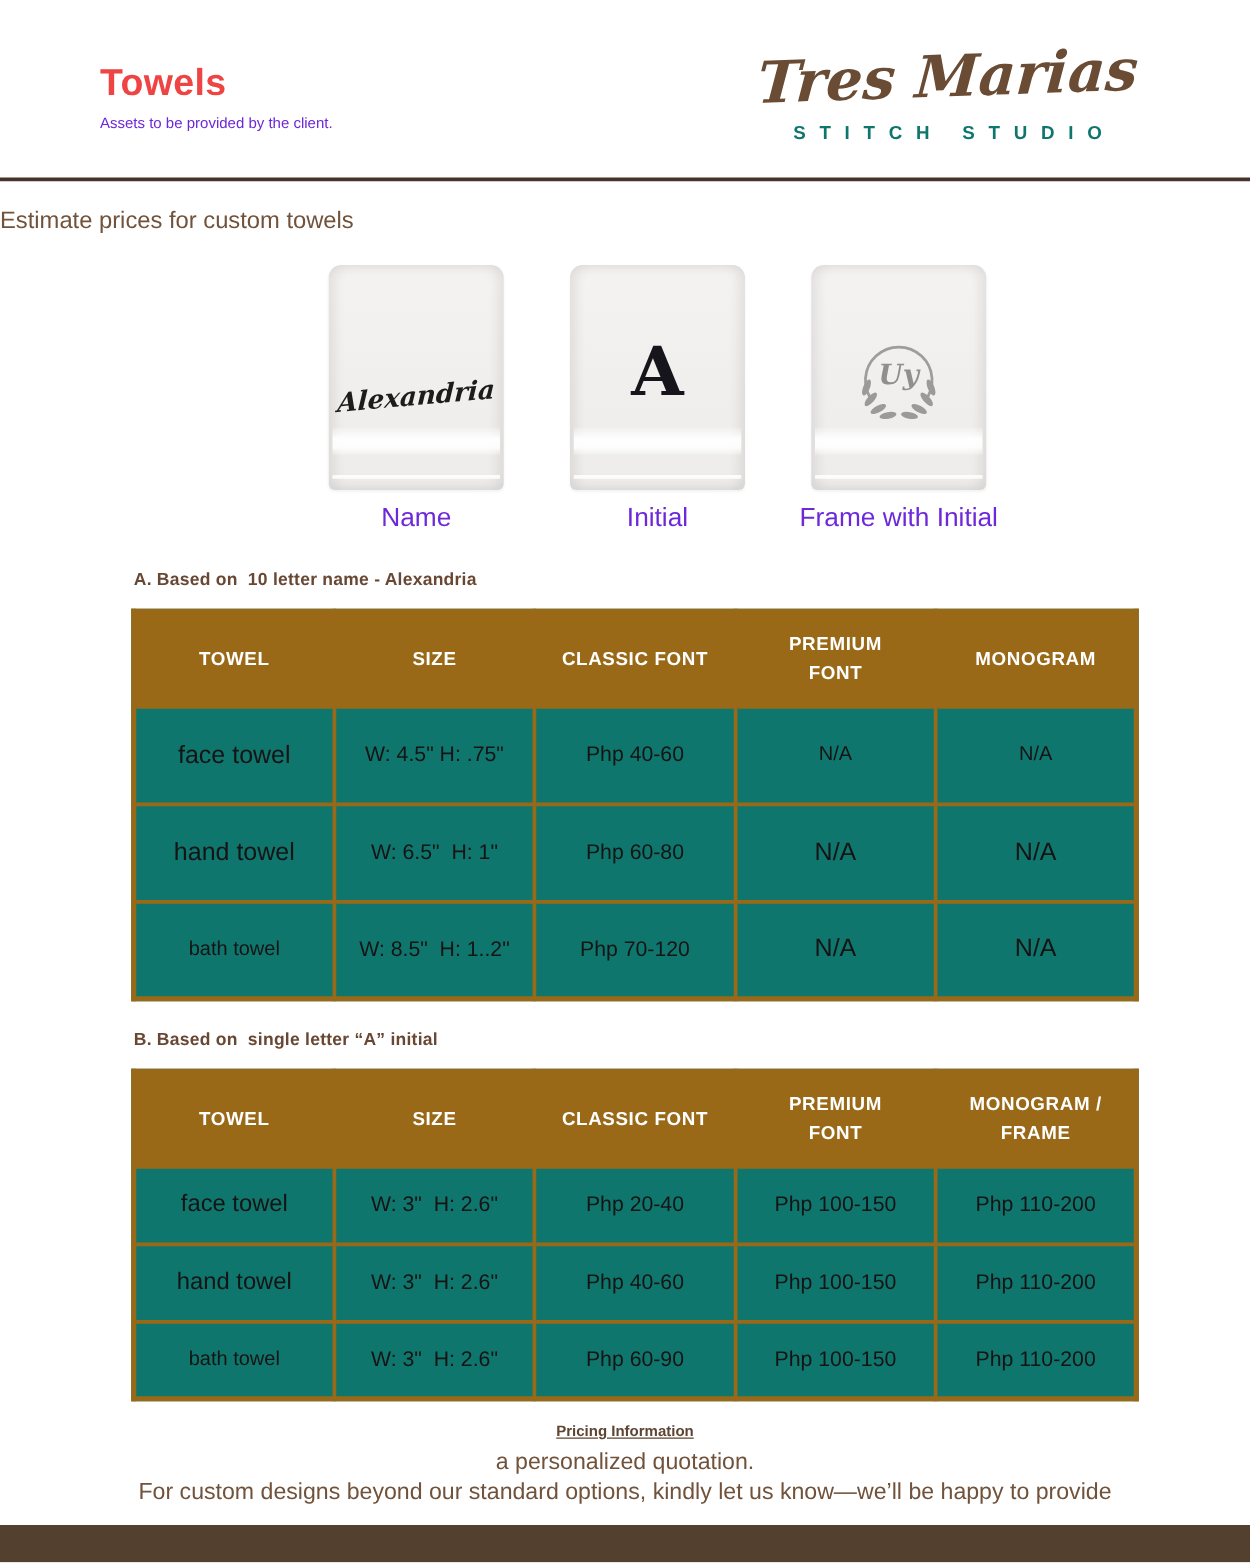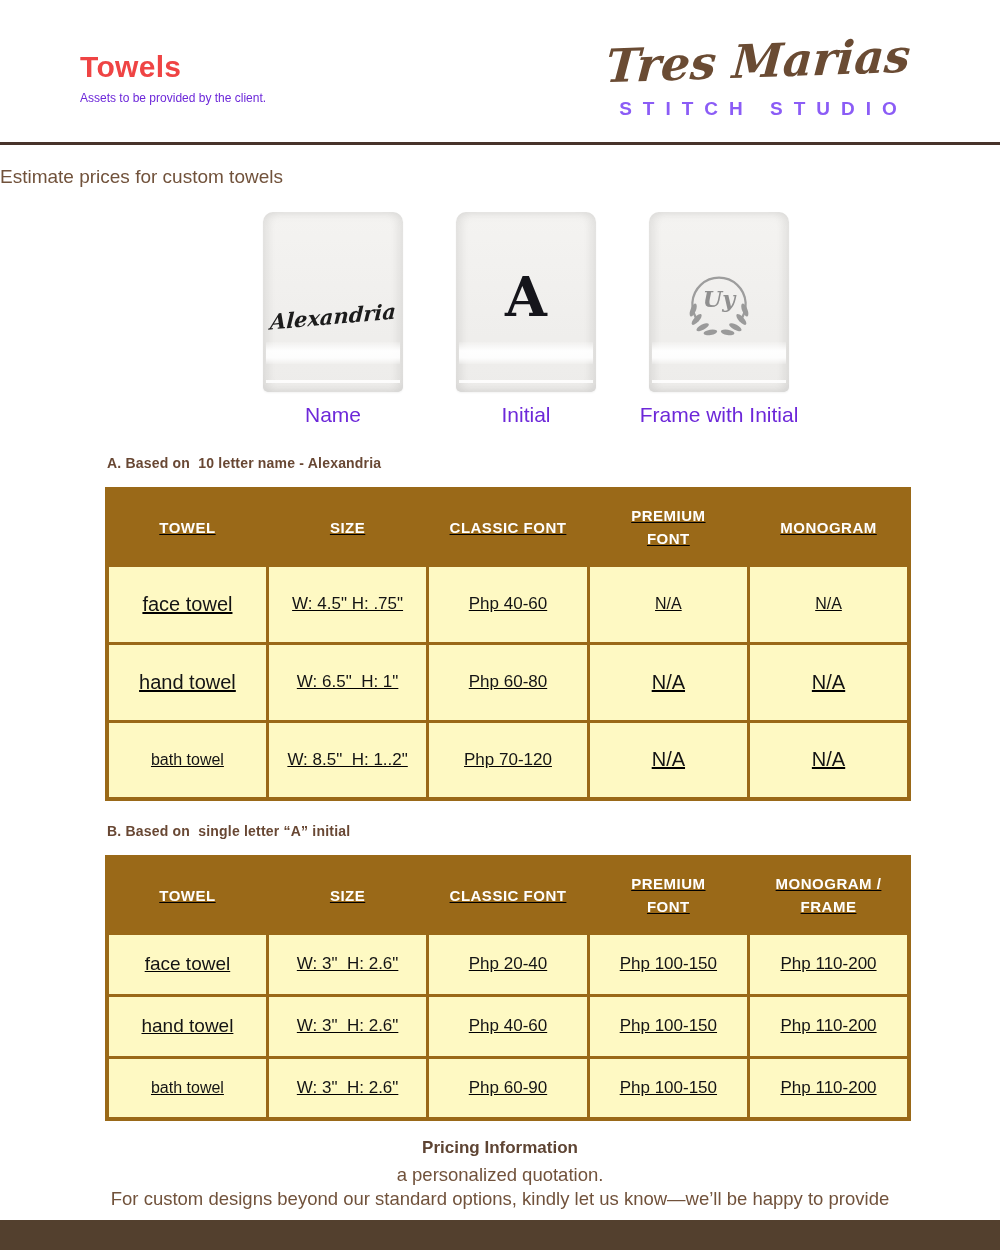--- a/index.html
+++ b/index.html
@@ -25,25 +25,25 @@
     font-style: italic;
     font-weight: 700;
     font-size: 46px;
     color: #6A4B33;
     display: inline-block;
     transform: rotate(-2deg) skewX(-6deg);
     white-space: nowrap;
   }
   .logo-sub {
     margin-top: 10px;
-    font-size: 19px;
+    font-size: 15px;
     font-weight: 700;
     letter-spacing: 11px;
     padding-left: 11px;
-    color: #8b5cf6;
+    color: #0f766e;
   }
 
   .top-divider { position: absolute; left: 0; top: 142px; width: 100%; height: 3px; background: #47332A; }
 
   
   .intro-line { position: absolute; left: 0; top: 166px; width: 100%; text-align: left; font-size: 19px; color: #71523B; }
 
   
   .samples-row {
     position: absolute; top: 212px; left: 0; width: 100%;
@@ -84,22 +84,21 @@
     position: absolute; left: 107px;
     font-size: 14px; font-weight: 700; color: #684733;
     white-space: pre-wrap; letter-spacing: 0.2px;
   }
   .heading-a { top: 455px; }
   .heading-b { top: 823px; }
 
   table.price-table {
     position: absolute; left: 105px; width: 806px;
     border-collapse: collapse; table-layout: fixed;
-    background: #fef9c3;
-    text-decoration: underline;
+    background: #0f766e;
   }
   .table-a { top: 487px; }
   .table-b { top: 855px; }
   table.price-table th, table.price-table td {
     border: 3px solid #9A6918;
     text-align: center; vertical-align: middle;
     white-space: pre-wrap;
   }
   table.price-table { border: 4px solid #9A6918; }
   table.price-table thead th {
@@ -119,21 +118,21 @@
   .table-a tbody tr:nth-child(2) td:nth-child(4),
   .table-a tbody tr:nth-child(2) td:nth-child(5),
   .table-a tbody tr:nth-child(3) td:nth-child(4),
   .table-a tbody tr:nth-child(3) td:nth-child(5) { font-size: 20px; }
   .table-b tbody tr:nth-child(1) td:nth-child(1),
   .table-b tbody tr:nth-child(2) td:nth-child(1) { font-size: 19px; }
   .table-b tbody tr:nth-child(3) td:nth-child(1) { font-size: 16px; }
 
   
   .footer-block { position: absolute; left: 0; top: 1138px; width: 100%; text-align: center; }
-  .footer-title { font-size: 17px; font-weight: 700; color: #5E4433; margin-bottom: 5px; }
+  .footer-title { font-size: 12px; font-weight: 700; color: #5E4433; margin-bottom: 5px; text-decoration: underline; }
   .footer-line { font-size: 18.5px; color: #71523B; line-height: 1.28; }
   .bottom-bar { position: absolute; left: 0; bottom: 0; width: 100%; height: 30px; background: #53402E; }
 </style>
 </head>
 <body>
 
 <div class="page">
 
   <div class="title-block">
     <div class="page-title">Towels</div>

